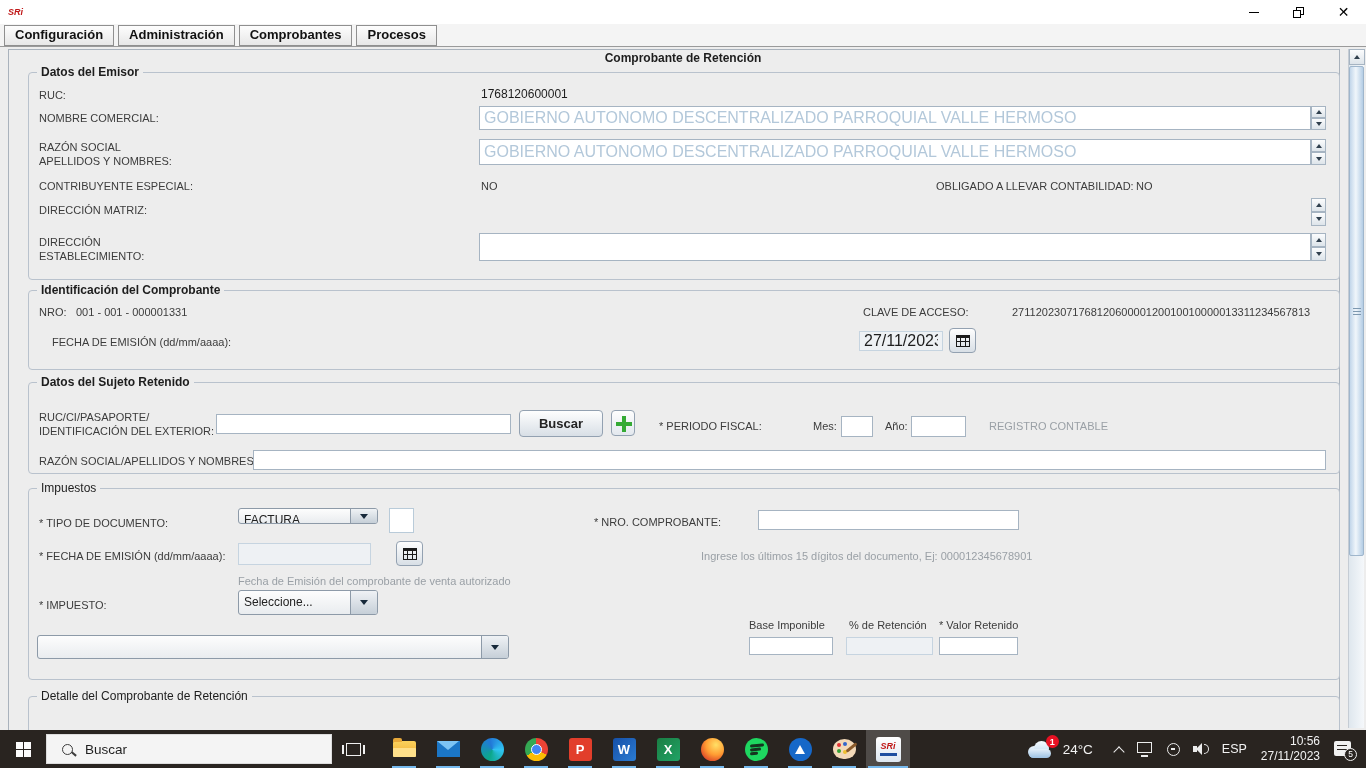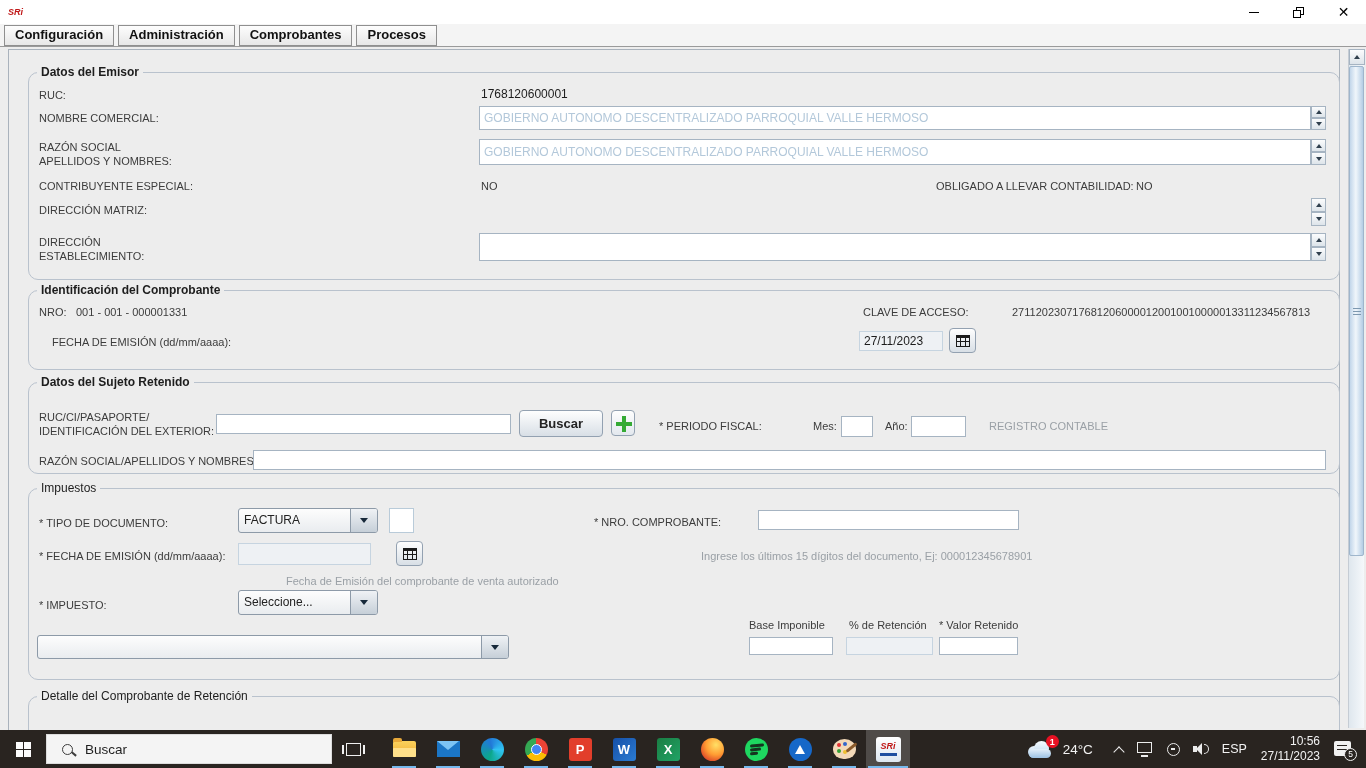--- a/index.html
+++ b/index.html
@@ -20,29 +20,29 @@
 
   
   .menubar { position:absolute; left:0; top:24px; width:1366px; height:23px; background:#f4f4f4; border-bottom:1px solid #9a9a9a; display:flex; align-items:center; gap:4px; padding-left:4px; }
   .mbtn { border:1px solid #8f8f8f; background:linear-gradient(#fdfdfd,#e7e7e7); font-weight:bold; font-size:13px; color:#111; padding:1px 10px 2px 10px; height:21px; font-family:inherit; }
 
   
   .content { position:absolute; left:0; top:47px; width:1366px; height:683px; background:#ededed; overflow:hidden; }
   .outer-panel { position:absolute; left:8px; top:2px; width:1332px; height:900px; border:1px solid #a9b2bc; }
   .panel-title { position:absolute; left:0; top:4px; width:100%; text-align:center; font-weight:bold; font-size:12px; color:#1d1d1d; }
 
-  .group { position:absolute; border:1px solid #b9c2cd; border-radius:10px; }
+  .group { position:absolute; border:1px solid #b9c2cd; border-radius:4px; }
   .gtitle { position:absolute; top:-8px; left:8px; background:#ededed; padding:0 4px; font-size:12px; color:#1d1d1d; font-weight:bold; white-space:nowrap; }
   .gtitle.thin { font-weight:normal; }
 
   .lbl { position:absolute; font-size:11px; color:#3c3c3c; white-space:nowrap; }
   .val { position:absolute; font-size:12px; color:#1d1d1d; white-space:nowrap; }
   .hint { position:absolute; font-size:11px; color:#9aa0a6; white-space:nowrap; }
 
-  .tf { position:absolute; border:1px solid #a6b4c2; background:#fff; font-size:12px; padding:1px 4px; font-family:inherit; color:#1d1d1d; }
+  .tf { position:absolute; border:1px solid #a6b4c2; background:#fff; font-size:16px; padding:1px 4px; font-family:inherit; color:#1d1d1d; }
   .tf.blue { color:#b3c8da; }
   .tf.gray { background:#eef1f4; border-color:#c6d4e0; }
 
   .spin { position:absolute; width:15px; display:flex; flex-direction:column; }
   .sb { flex:1; border:1px solid #a6b4c2; background:linear-gradient(#fbfcfd,#dde4ea); display:flex; align-items:center; justify-content:center; }
   .tri-up { width:0; height:0; border-left:3px solid transparent; border-right:3px solid transparent; border-bottom:4px solid #30404e; }
   .tri-down { width:0; height:0; border-left:3px solid transparent; border-right:3px solid transparent; border-top:4px solid #30404e; }
 
   .combo { position:absolute; display:flex; border:1px solid #8d9aa8; border-radius:3px; background:linear-gradient(#fdfdfd,#e9ecef); overflow:hidden; }
   .ctext { flex:1; font-size:12px; padding:4px 5px 0 5px; color:#222; white-space:nowrap; overflow:hidden; }
@@ -158,20 +158,21 @@
 
   <div class="menubar">
     <button class="mbtn">Configuración</button>
     <button class="mbtn">Administración</button>
     <button class="mbtn">Comprobantes</button>
     <button class="mbtn">Procesos</button>
   </div>
 
   <div class="content">
     <div class="outer-panel"></div>
+    <div class="panel-title">Comprobante de Retención</div>
 
     <div class="group" style="left:28px; top:25px; width:1312px; height:208px;">
       <span class="gtitle">Datos del Emisor</span>
       <span class="lbl" style="left:10px; top:16px;">RUC:</span>
       <span class="val" style="left:452px; top:14px;">1768120600001</span>
 
       <span class="lbl" style="left:10px; top:39px;">NOMBRE COMERCIAL:</span>
       <input class="tf blue" style="left: 450px; top: 33px; width: 832px; height: 24px;" value="GOBIERNO AUTONOMO DESCENTRALIZADO PARROQUIAL VALLE HERMOSO">
       <div class="spin" style="left:1282px; top:33px; height:24px;">
         <div class="sb">
@@ -251,38 +252,38 @@
       <span class="lbl" style="left:856px; top:37px;">Año:</span>
       <input class="tf" style="left: 882px; top: 33px; width: 55px; height: 21px;" value="">
       <span class="hint" style="left:960px; top:37px;">REGISTRO CONTABLE</span>
       <span class="lbl" style="left:10px; top:72px;">RAZÓN SOCIAL/APELLIDOS Y NOMBRES:</span>
       <input class="tf" style="left: 224px; top: 67px; width: 1073px; height: 20px;" value="">
     </div>
 
     <div class="group" style="left:28px; top:441px; width:1312px; height:192px;">
       <span class="gtitle thin">Impuestos</span>
       <span class="lbl" style="left:10px; top:28px;">* TIPO DE DOCUMENTO:</span>
-      <div class="combo" style="left:209px; top:19px; width:140px; height:25px;">
+      <div class="combo" style="left:209px; top:19px; width:140px; height:16px;">
         <span class="ctext">FACTURA</span>
         <div class="cbtn">
             <div class="tri-down"></div>
           </div>
       </div>
       <div class="smallbox" style="left:360px; top:19px;"></div>
 
       <span class="lbl" style="left:565px; top:27px;">* NRO. COMPROBANTE:</span>
       <input class="tf" style="left: 729px; top: 21px; width: 261px; height: 20px;" value="">
       <span class="hint" style="left:672px; top:61px;">Ingrese los últimos 15 dígitos del documento, Ej: 000012345678901</span>
 
       <span class="lbl" style="left:10px; top:61px;">* FECHA DE EMISIÓN (dd/mm/aaaa):</span>
       <input class="tf gray" style="left: 209px; top: 54px; width: 133px; height: 22px;" value="">
       <div class="calbtn" style="left:367px; top:52px;">
           <div class="calglyph"></div>
         </div>
-      <span class="hint" style="left:209px; top:86px;margin-left:48px;">Fecha de Emisión del comprobante de venta autorizado</span>
+      <span class="hint" style="left:209px; top:86px;">Fecha de Emisión del comprobante de venta autorizado</span>
 
       <span class="lbl" style="left:10px; top:110px;">* IMPUESTO:</span>
       <div class="combo" style="left:209px; top:101px; width:140px; height:25px;">
         <span class="ctext">Seleccione...</span>
         <div class="cbtn">
             <div class="tri-down"></div>
           </div>
       </div>
 
       <span class="lbl" style="left:720px; top:130px;">Base Imponible</span>

